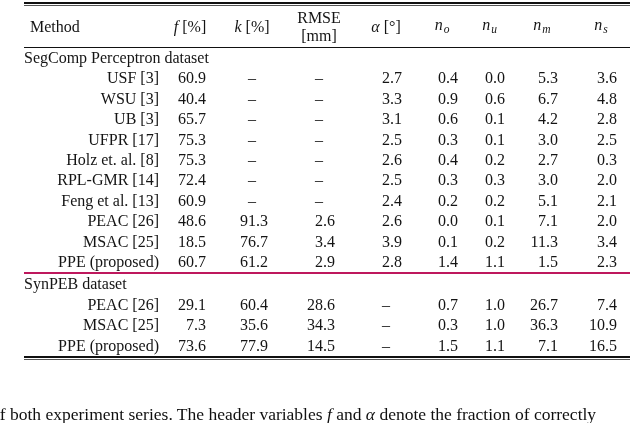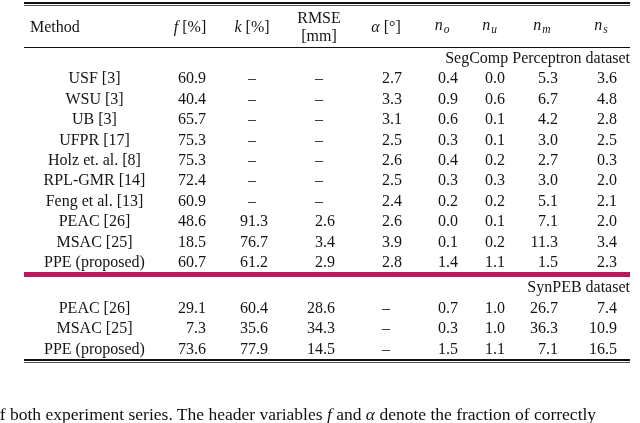--- a/index.html
+++ b/index.html
@@ -55,37 +55,37 @@
     font-size: 11.5px;
     vertical-align: -3px;
     margin-left: 1px;
   }
 
   tbody td {
     padding: 0;
     line-height: 20.4px;
     white-space: nowrap;
   }
-  td.method { text-align: center; padding-left: 6px; }
+  td.method { text-align: right; padding-left: 6px; }
   td.num { text-align: right; }
   td.num:nth-child(2) { padding-right: 15px; }
   td.num:nth-child(3) { padding-right: 15px; }
   td.num:nth-child(4) { padding-right: 20px; }
   td.num:nth-child(5) { padding-right: 15px; }
   td.num:nth-child(6) { padding-right: 9px; }
   td.num:nth-child(7) { padding-right: 7px; }
   td.num:nth-child(8) { padding-right: 14px; }
   td.num:nth-child(9) { padding-right: 13px; }
   td.dash { text-align: center; }
 
   td.section-title {
-    text-align: right;
+    text-align: left;
     line-height: 20.4px;
   }
-  tbody.rule-above tr:first-child td { border-top: 5px solid #be185d; }
+  tbody.rule-above tr:first-child td { border-top: 2px solid #be185d; }
 
   .caption {
     position: absolute;
     top: 403px;
     left: -9px;
     width: 700px;
     font-size: 17.5px;
     line-height: 22px;
     white-space: nowrap;
     color: #101010;

